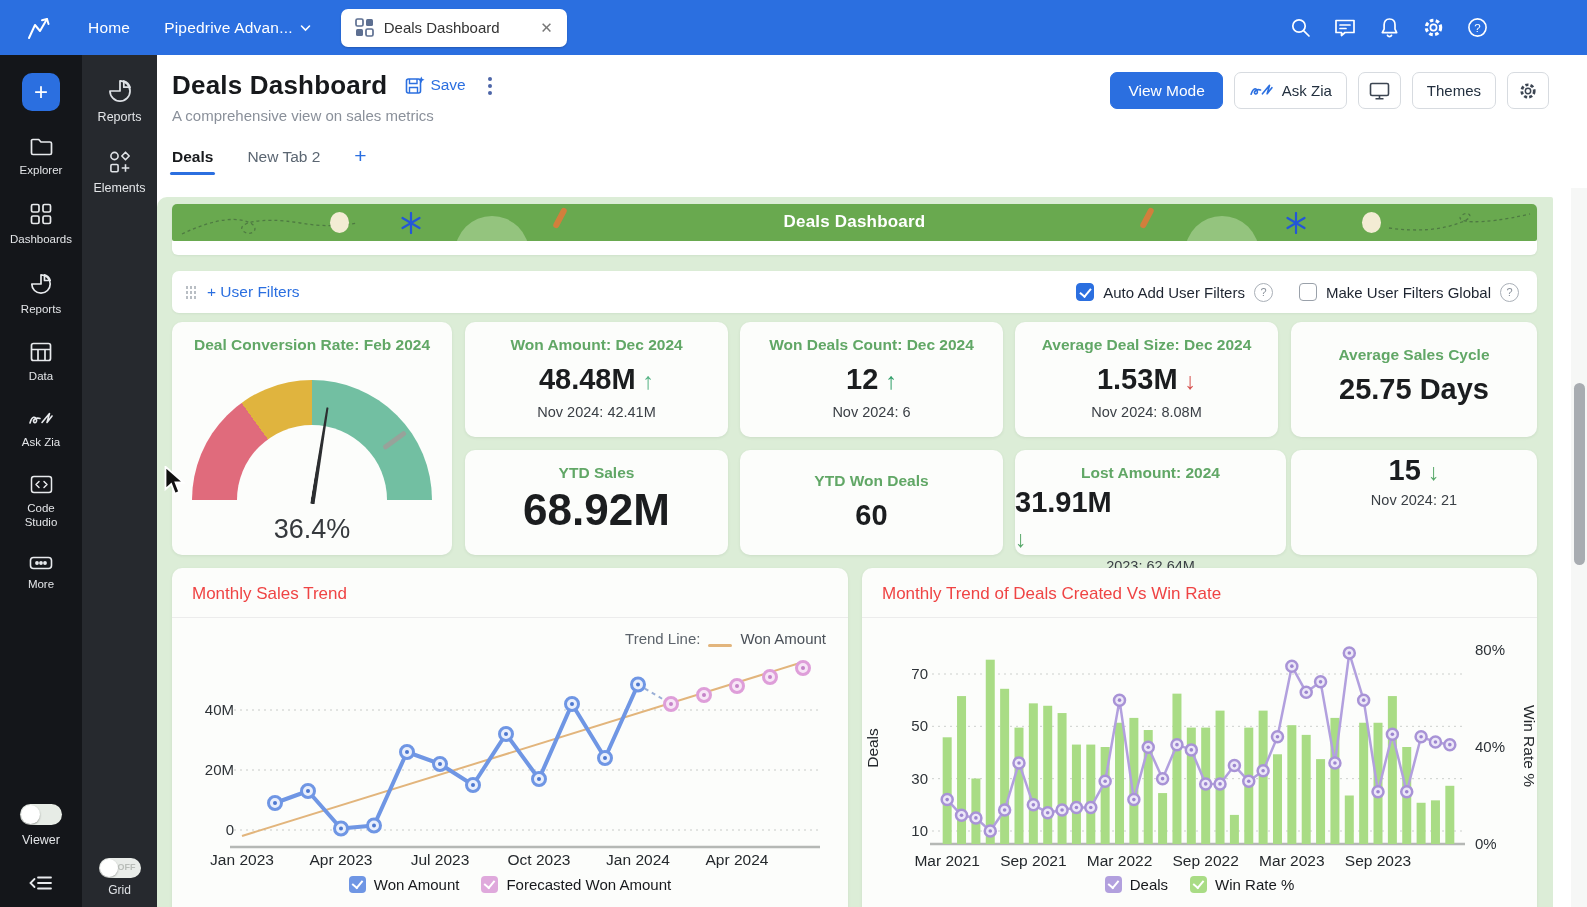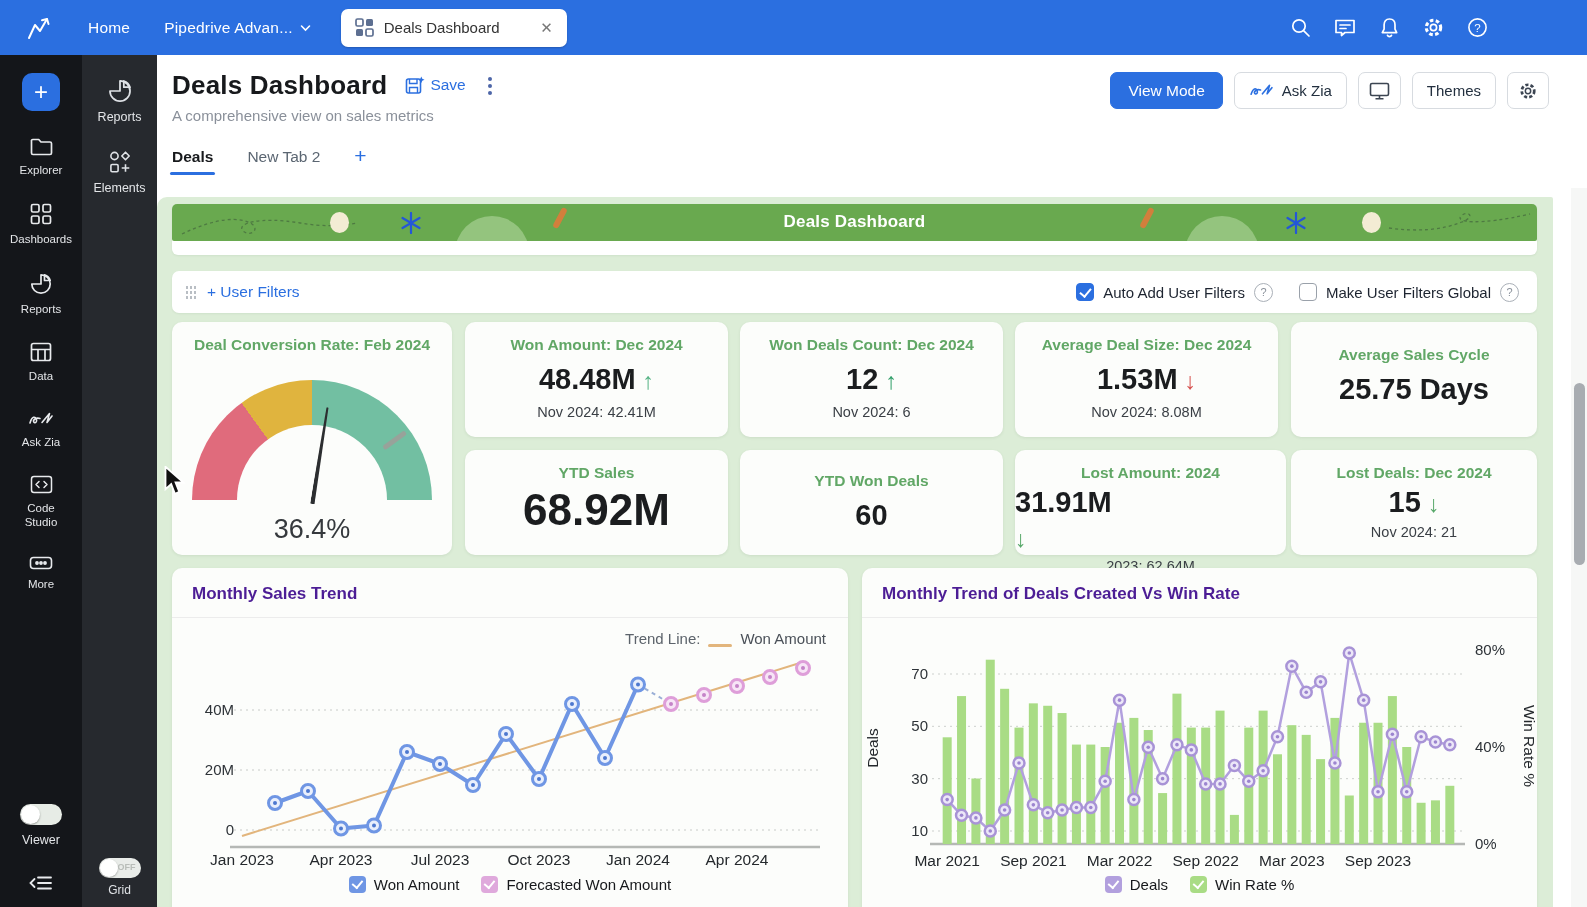--- a/index.html
+++ b/index.html
@@ -99,21 +99,21 @@
   .gauge{position:absolute;inset:0;border-radius:240px 240px 0 0;}
   .gauge-hole{position:absolute;left:50%;bottom:0;transform:translateX(-50%);width:150px;height:75px;
     border-radius:150px 150px 0 0;background:#fcfdfb;}
   .gauge-tick{position:absolute;left:50%;bottom:0;width:5px;height:27px;margin-left:-2.5px;background:#98a29a;
     border-radius:2px;transform-origin:50% 100%;}
   .needle{position:absolute;left:50%;bottom:-4px;width:4.5px;height:98px;margin-left:-2px;background:#2c2e30;
     border-radius:3px 3px 1px 1px;transform-origin:50% 100%;clip-path:polygon(28% 0,72% 0,100% 100%,0 100%);}
   .gauge-value{text-align:center;font-size:27px;color:#35393d;margin-top:14px;}
 
   
-  .chart-title{font-size:17px;font-weight:bold;color:#4c1d95;padding:16px 20px 13px;border-bottom:1px solid #ececec;}
+  .chart-title{font-size:17px;font-weight:normal;color:#ef4444;padding:16px 20px 13px;border-bottom:1px solid #ececec;}
   .chart-body{position:relative;}
   .trend-legend{position:absolute;right:22px;top:12px;display:flex;align-items:flex-end;gap:8px;font-size:15px;color:#5c636b;}
   .trend-swatch{width:24px;height:3px;background:#e2b57c;border-radius:2px;}
   .trend-series{color:#4a5058;}
   .chart-legend{display:flex;justify-content:center;gap:22px;margin-top:2px;}
   .leg-item{display:flex;align-items:center;gap:8px;font-size:15px;color:#17191c;cursor:pointer;}
   .leg-chk{width:17px;height:17px;border-radius:4px;position:relative;}
   .leg-chk:after{content:"";position:absolute;left:5px;top:2px;width:4.5px;height:8px;border:solid #fff;border-width:0 2px 2px 0;transform:rotate(40deg);}
 
   
@@ -416,21 +416,20 @@
       </div>
       <div class="card" style="left:843px;top:128px;width:271px;height:105px;">
         <div class="kpi-title">Lost Amount: 2024</div>
         <div class="kpi-value-row" style="margin-top:4px;flex-direction:column;">
             <span class="kpi-value">31.91M</span>
             <span class="kpi-arrow" style="color: rgb(87, 168, 105);">↓</span>
           </div>
         <div class="kpi-sub" style="margin-top:5px;">2023: 62.64M</div>
       </div>
       <div class="card" style="left:1119px;top:128px;width:246px;height:105px;">
-        <div class="kpi-title">Lost Deals: Dec 2024</div>
         <div class="kpi-value-row" style="margin-top:4px;">
             <span class="kpi-value">15</span>
             <span class="kpi-arrow" style="color: rgb(87, 168, 105);">↓</span>
           </div>
         <div class="kpi-sub" style="margin-top:5px;">Nov 2024: 21</div>
       </div>
     </div>
 
     <div class="card" style="left:15px;top:371px;width:676px;height:352px;">
       <div class="chart-title">Monthly Sales Trend</div>

